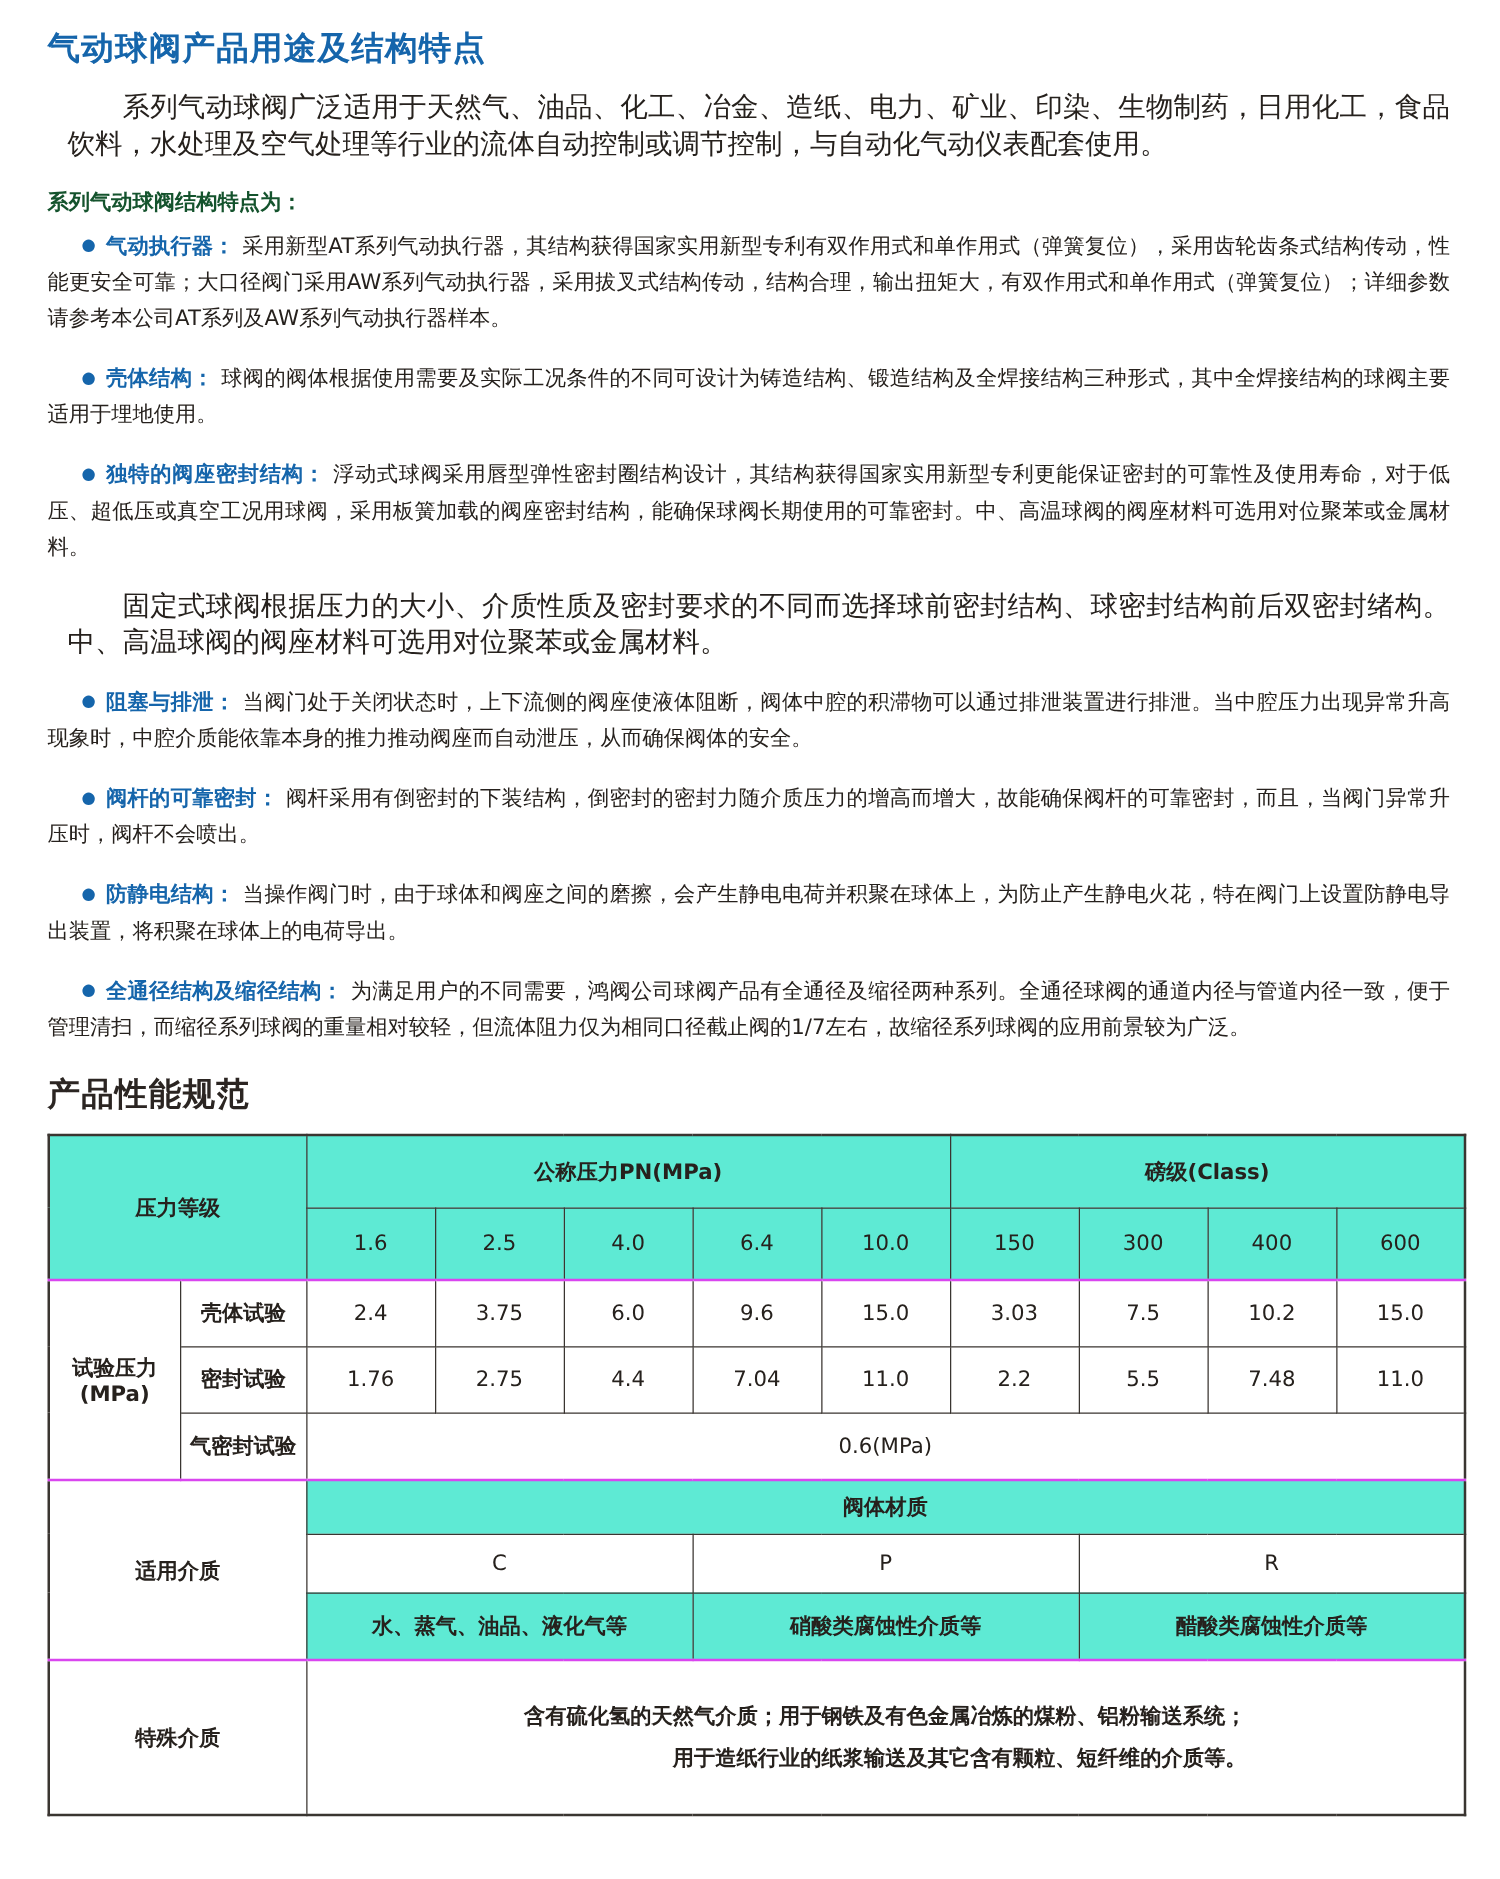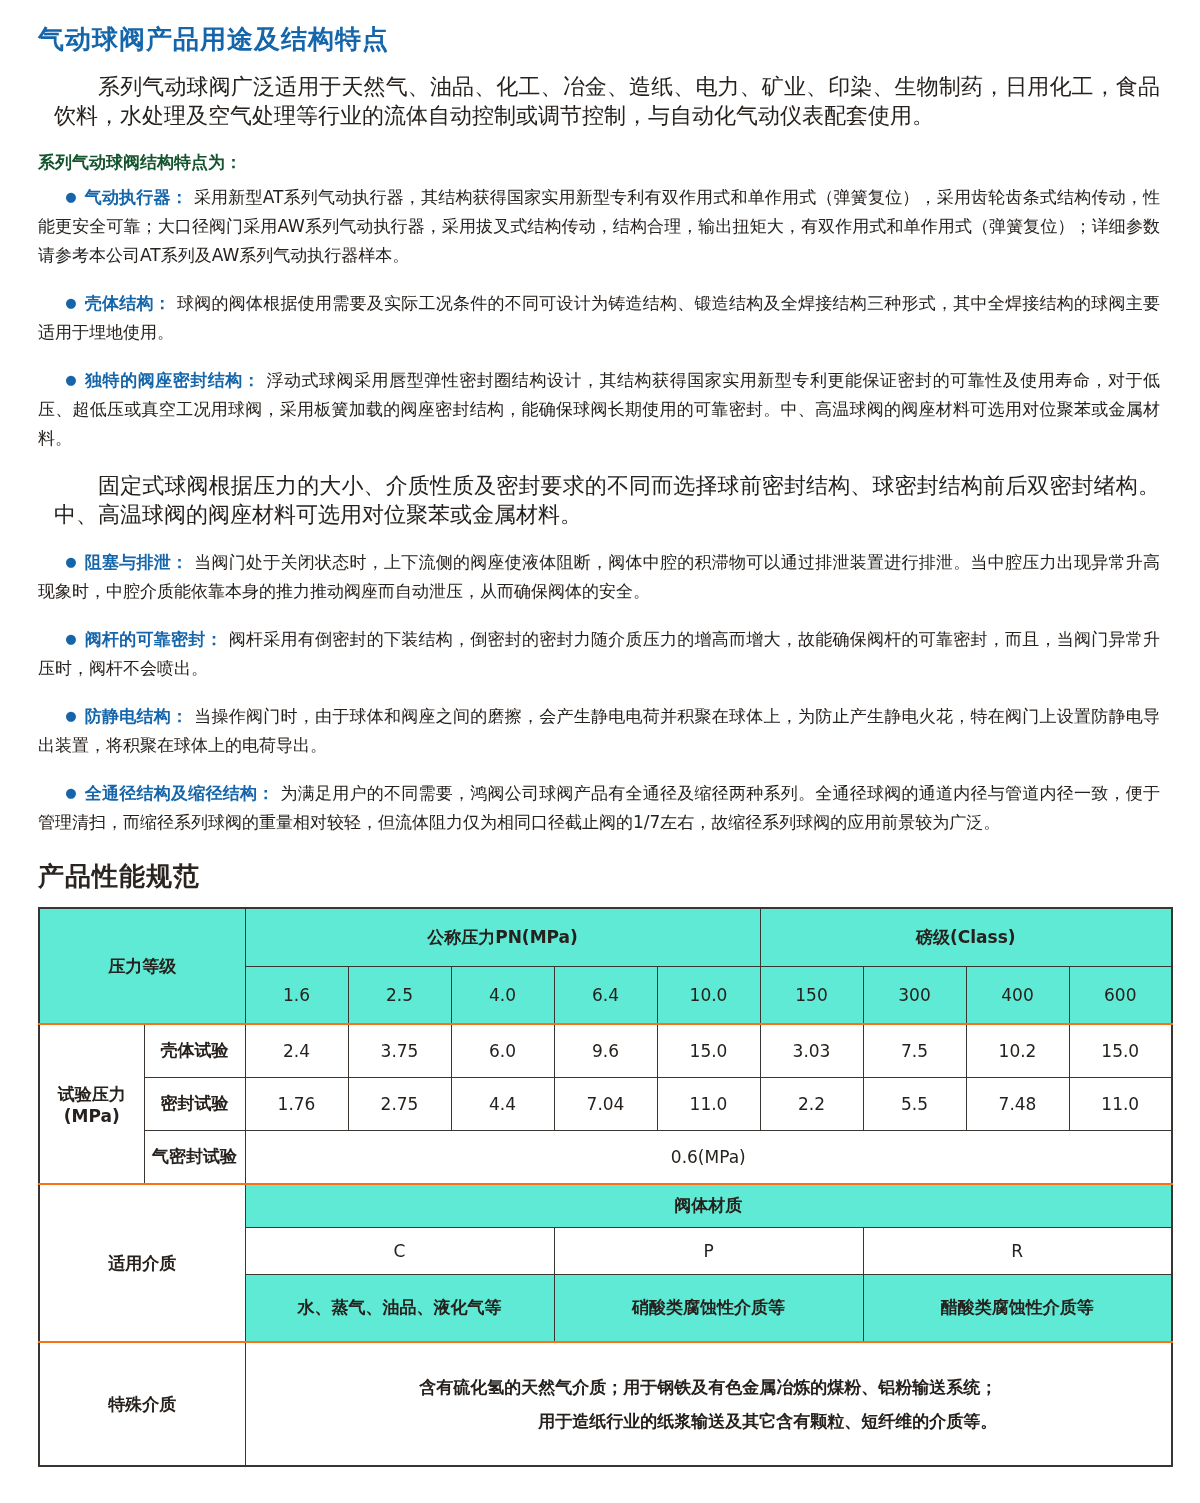--- a/index.html
+++ b/index.html
@@ -71,29 +71,29 @@
   }
   table.spec td, table.spec th {
     border: 1px solid #3a3531;
     text-align: center;
     vertical-align: middle;
     padding: 2px 4px;
     font-weight: normal;
   }
   table.spec .gray { background: #5eead4; }
   table.spec .bold { font-weight: bold; }
-  table.spec tr.thick td, table.spec tr.thick th { border-top: 2px solid #f97316; margin-top: 40px; }
+  table.spec tr.thick td, table.spec tr.thick th { border-top: 2px solid #d946ef; margin-top: 40px; }
   tr.h-r1 { height: 58px; }
   tr.h-r2 { height: 58px; }
   tr.h-r3 { height: 53px; }
   tr.h-r4 { height: 53px; }
   tr.h-r5 { height: 54px; }
   tr.h-r6 { height: 43px; }
   tr.h-r7 { height: 47px; }
-  tr.h-r8 { height: 68px; }
+  tr.h-r8 { height: 54px; }
   tr.h-r9 { height: 124px; }
   .special-block { display: inline-block; text-align: right; font-weight: bold; line-height: 34px; }
 </style>
 </head>
 <body>
 
 <div class="page">
 
   <h1 class="doc-title">气动球阀产品用途及结构特点</h1>
 

